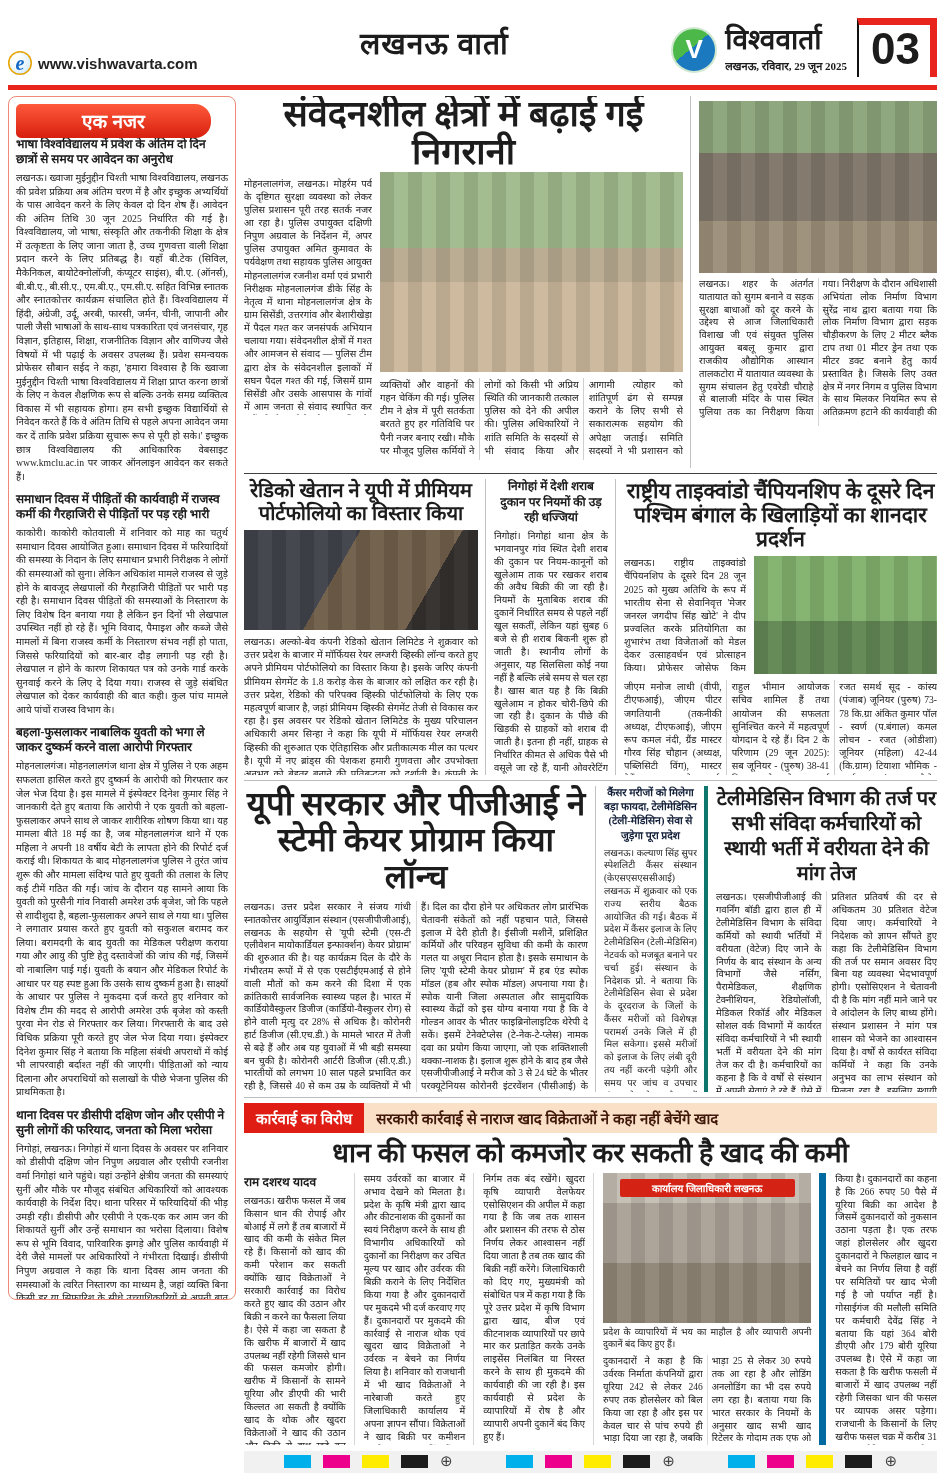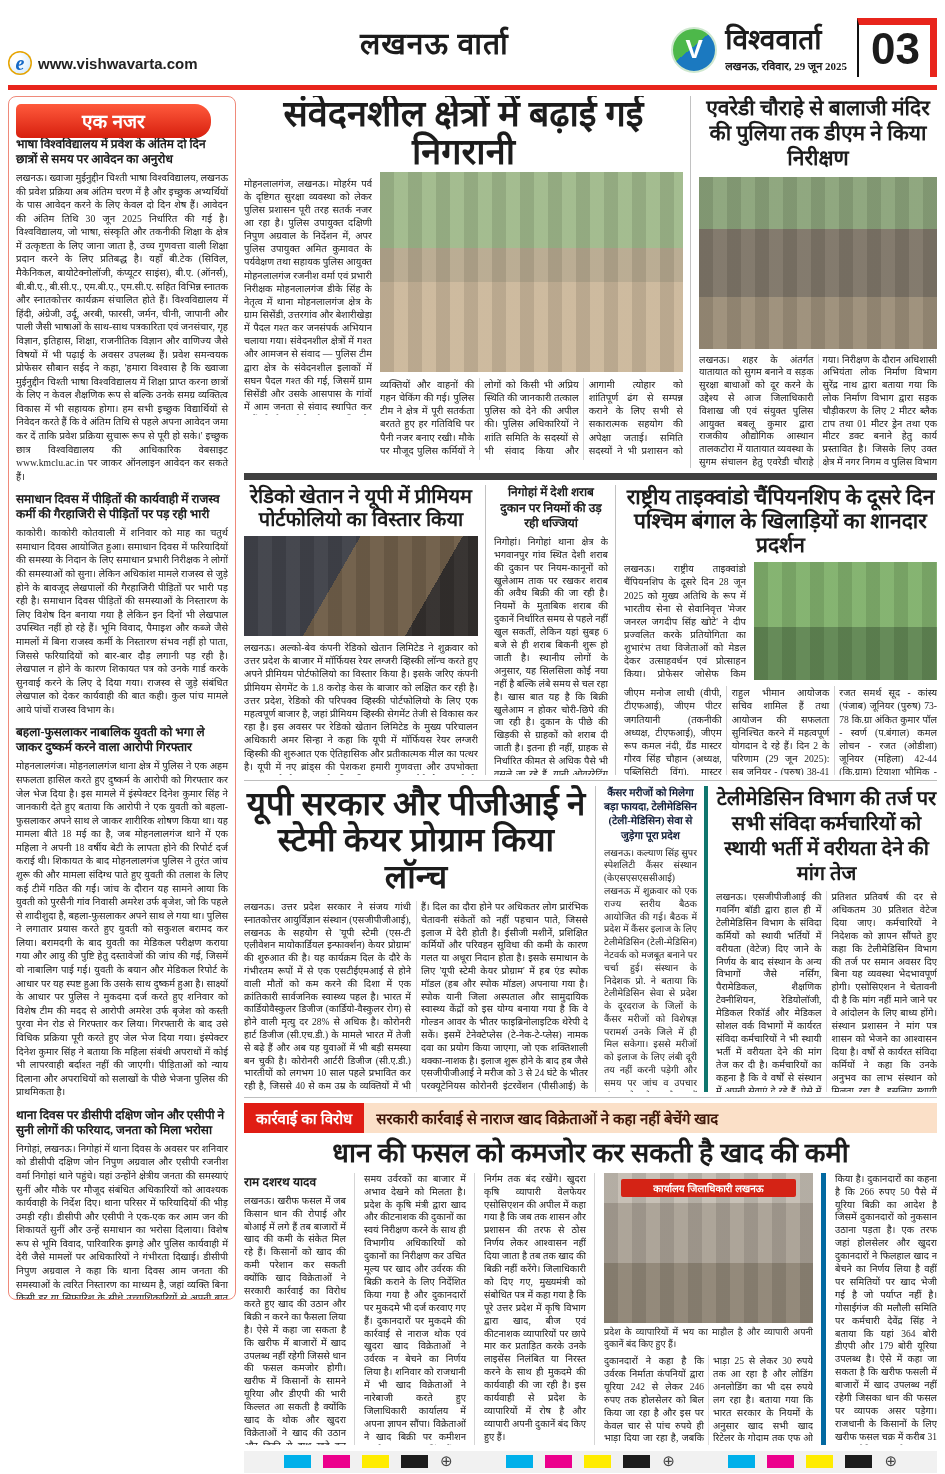--- a/index.html
+++ b/index.html
@@ -87,21 +87,21 @@
   .story-bottom { margin-top:6px; column-count:3; column-gap:10px; column-rule:1px solid #cfcfcf;
     font-size:9.7px; line-height:1.37; text-align:justify; height:82px; overflow:hidden; }
 
   .story-dm { flex:0 0 238px; }
   .story-dm h2 { font-size:21px; text-align:center; line-height:1.2; }
   .photo-dm { height:172px; margin-top:5px; background:linear-gradient(#8aa379 0 30%, #7d7466 30% 70%, #9b8d77 70% 100%); }
   .story-dm .dmbody { margin-top:5px; column-count:2; column-gap:9px; column-rule:1px solid #d5d5d5;
     font-size:9.5px; line-height:1.35; text-align:justify; height:148px; overflow:hidden; }
 
   
-  .band-mid { display:flex; gap:8px; height:302px; overflow:hidden; border-top:7px solid #404040; margin-top:5px; padding-top:5px; }
+  .band-mid { display:flex; gap:8px; height:302px; overflow:hidden; border-top:1px solid #404040; margin-top:5px; padding-top:5px; }
   .art-radico { flex:0 0 242px; border-right:1px solid #c2c2c2; padding-right:7px; }
   .art-radico h2 { font-size:20px; text-align:center; line-height:1.15; }
   .photo-radico { height:100px; margin:5px 0; background:linear-gradient(120deg,#3c3e46 0 40%, #6d5b45 40% 75%, #2e2a28 75% 100%); }
   .art-radico p { font-size:9.7px; line-height:1.36; text-align:justify; height:148px; overflow:hidden; }
   .art-nigohan { flex:0 0 122px; border-right:1px solid #c2c2c2; padding-right:7px; }
   .art-nigohan h3 { font-size:12px; text-align:center; line-height:1.3; margin-bottom:4px; }
   .art-nigohan p { font-size:9.5px; line-height:1.36; text-align:justify; height:252px; overflow:hidden; }
   .art-tkd { flex:1; }
   .art-tkd h2 { font-size:21px; text-align:center; line-height:1.15; }
   .tkd-row { display:flex; gap:8px; margin-top:5px; }
@@ -127,21 +127,21 @@
   
   .fert { border-top:1px solid #bdbdbd; margin-top:5px; padding-top:5px; }
   .fert-head { display:flex; align-items:stretch; background:var(--peach,#fbe0c8); }
   .badge { background:#e01d14; color:#fff; font:bold 15px "Liberation Sans",sans-serif; padding:5px 12px; display:flex; align-items:center; }
   .strip { font-weight:bold; font-size:15px; padding:5px 12px; color:#40180a; display:flex; align-items:center; }
   .fert h2 { font-size:27px; text-align:center; margin:6px 0 4px; line-height:1.1; }
   .fert-body { display:flex; gap:9px; height:272px; overflow:hidden; font-size:9.5px; line-height:1.36; text-align:justify; }
   .fc { flex:1; border-right:1px solid #d5d5d5; padding-right:8px; }
   .fc:last-child { border-right:none; padding-right:0; }
   .byline { font:bold 12px "Liberation Sans",sans-serif; margin-bottom:5px; }
-  .fphoto-block { flex:2.05; border-right:5px solid #0369a1; padding-right:8px; }
+  .fphoto-block { flex:2.05; border-right:7px solid #0369a1; padding-right:8px; }
   .photo-fert { height:150px; background:linear-gradient(#c4bdb2 0 20%, #a9a094 20% 60%, #8e8474 60% 100%); }
   .fbanner { position:absolute; top:6px; left:8%; right:8%; background:#d42315; color:#fff;
     font:bold 10px "Liberation Sans",sans-serif; text-align:center; padding:2px 0; border-radius:2px; z-index:1; }
   .fcaption { font-size:9.3px; margin:3px 0 4px; }
   .funder { column-count:2; column-gap:9px; column-rule:1px solid #dcdcdc; height:96px; overflow:hidden; }
 
   
   .marks { display:flex; justify-content:space-between; align-items:center; height:22px;
     background:#f1f1f1; margin-top:6px; padding:0 40px; }
   .mark-group { display:flex; gap:12px; align-items:center; }
@@ -207,21 +207,20 @@
             <div class="kicker-col">
               <p class="kbody">मोहनलालगंज, लखनऊ। मोहर्रम पर्व के दृष्टिगत सुरक्षा व्यवस्था को लेकर पुलिस प्रशासन पूरी तरह सतर्क नजर आ रहा है। पुलिस उपायुक्त दक्षिणी निपुण अग्रवाल के निर्देशन में, अपर पुलिस उपायुक्त अमित कुमावत के पर्यवेक्षण तथा सहायक पुलिस आयुक्त मोहनलालगंज रजनीश वर्मा एवं प्रभारी निरीक्षक मोहनलालगंज डीके सिंह के नेतृत्व में थाना मोहनलालगंज क्षेत्र के ग्राम सिसेंडी, उत्तरगांव और बेशारीखेड़ा में पैदल गश्त कर जनसंपर्क अभियान चलाया गया। संवेदनशील क्षेत्रों में गश्त और आमजन से संवाद — पुलिस टीम द्वारा क्षेत्र के संवेदनशील इलाकों में सघन पैदल गश्त की गई, जिसमें ग्राम सिसेंडी और उसके आसपास के गांवों में आम जनता से संवाद स्थापित कर उन्हें मोहर्रम पर्व के दौरान शांति और सौहार्द बनाए रखने की अपील की गई। पुलिस अधिकारियों ने ग्रामीणों से सहयोग की अपेक्षा करते हुए कहा कि त्योहार सभी समुदायों का है, और इसे आपसी भाईचारे के साथ मनाया जाए। गश्त के दौरान संदिग्ध</p>
             </div>
             <div class="story-right">
               <div class="photo photo-main"></div>
               <p class="story-bottom">व्यक्तियों और वाहनों की गहन चेकिंग की गई। पुलिस टीम ने क्षेत्र में पूरी सतर्कता बरतते हुए हर गतिविधि पर पैनी नजर बनाए रखी। मौके पर मौजूद पुलिस कर्मियों ने लोगों को किसी भी अप्रिय स्थिति की जानकारी तत्काल पुलिस को देने की अपील की। पुलिस अधिकारियों ने शांति समिति के सदस्यों से भी संवाद किया और आगामी त्योहार को शांतिपूर्ण ढंग से सम्पन्न कराने के लिए सभी से सकारात्मक सहयोग की अपेक्षा जताई। समिति सदस्यों ने भी प्रशासन को भरोसा दिलाया कि वे लोगों को जागरूक कर हर संभव सहयोग देंगे। त्योहार के मद्देनजर सतत निगरानी जारी — पुलिस विभाग द्वारा यह स्पष्ट किया गया है कि मोहर्रम के दौरान विशेष सतर्कता बरती जाएगी और सभी संवेदनशील बिंदुओं पर सघन निगरानी रखी जाएगी।</p>
             </div>
           </div>
         </section>
         <section class="story-dm">
-          <h2>एवरेडी चौराहे से बालाजी मंदिर की पुलिया तक डीएम ने किया निरीक्षण</h2>
           <div class="photo photo-dm"></div>
           <p class="dmbody">लखनऊ। शहर के अंतर्गत यातायात को सुगम बनाने व सड़क सुरक्षा बाधाओं को दूर करने के उद्देश्य से आज जिलाधिकारी विशाख जी एवं संयुक्त पुलिस आयुक्त बबलू कुमार द्वारा राजकीय औद्योगिक आस्थान तालकटोरा में यातायात व्यवस्था के सुगम संचालन हेतु एवरेडी चौराहे से बालाजी मंदिर के पास स्थित पुलिया तक का निरीक्षण किया गया। निरीक्षण के दौरान अधिशासी अभियंता लोक निर्माण विभाग सुरेंद्र नाथ द्वारा बताया गया कि लोक निर्माण विभाग द्वारा सड़क चौड़ीकरण के लिए 2 मीटर ब्लैक टाप तथा 01 मीटर ड्रेन तथा एक मीटर डक्ट बनाने हेतु कार्य प्रस्तावित है। जिसके लिए उक्त क्षेत्र में नगर निगम व पुलिस विभाग के साथ मिलकर नियमित रूप से अतिक्रमण हटाने की कार्यवाही की जा रही है। निरीक्षण के दौरान सड़क के किनारे एवरेडी मिल्क की चाल से सटाकर रोड की इंटरलॉकिंग तक पाए गए विभिन्न प्रकार के अतिक्रमण को संयुक्त टीम द्वारा हटाया गया। निरीक्षण के दौरान जिलाधिकारी द्वारा निर्देशित किया गया कि सड़क के चौड़ीकरण के साथ साथ सड़क के किनारे विद्युत यूटिलिटी को भी डक्ट के माध्यम से अन्डर ग्राउण्ड कराने के सम्बन्ध में विद्युत विभाग से संपर्क कर कार्यवाही सुनिश्चित की जाए।</p>
         </section>
       </div>
 
       <div class="band-mid">
         <section class="art-radico">
           <h2>रेडिको खेतान ने यूपी में प्रीमियम पोर्टफोलियो का विस्तार किया</h2>
           <div class="photo photo-radico"></div>
           <p>लखनऊ। अल्को-बेव कंपनी रेडिको खेतान लिमिटेड ने शुक्रवार को उत्तर प्रदेश के बाजार में मॉर्फियस रेयर लग्जरी व्हिस्की लॉन्च करते हुए अपने प्रीमियम पोर्टफोलियो का विस्तार किया है। इसके जरिए कंपनी प्रीमियम सेगमेंट के 1.8 करोड़ केस के बाजार को लक्षित कर रही है। उत्तर प्रदेश, रेडिको की परिपक्व व्हिस्की पोर्टफोलियो के लिए एक महत्वपूर्ण बाजार है, जहां प्रीमियम व्हिस्की सेगमेंट तेजी से विकास कर रहा है। इस अवसर पर रेडिको खेतान लिमिटेड के मुख्य परिचालन अधिकारी अमर सिन्हा ने कहा कि यूपी में मॉर्फियस रेयर लग्जरी व्हिस्की की शुरुआत एक ऐतिहासिक और प्रतीकात्मक मील का पत्थर है। यूपी में नए ब्रांड्स की पेशकश हमारी गुणवत्ता और उपभोक्ता अनुभव को बेहतर बनाने की प्रतिबद्धता को दर्शाती है। कंपनी के कार्यकारी उपाध्यक्ष सुधीर उपाध्याय ने कहा कि यूपी रेडिको खेतान की घरेलू बिक्री में महत्वपूर्ण योगदान देता है। यह खांटी प्रीमियम उत्पादों की दिशा में एक साहसिक कदम है।</p>

